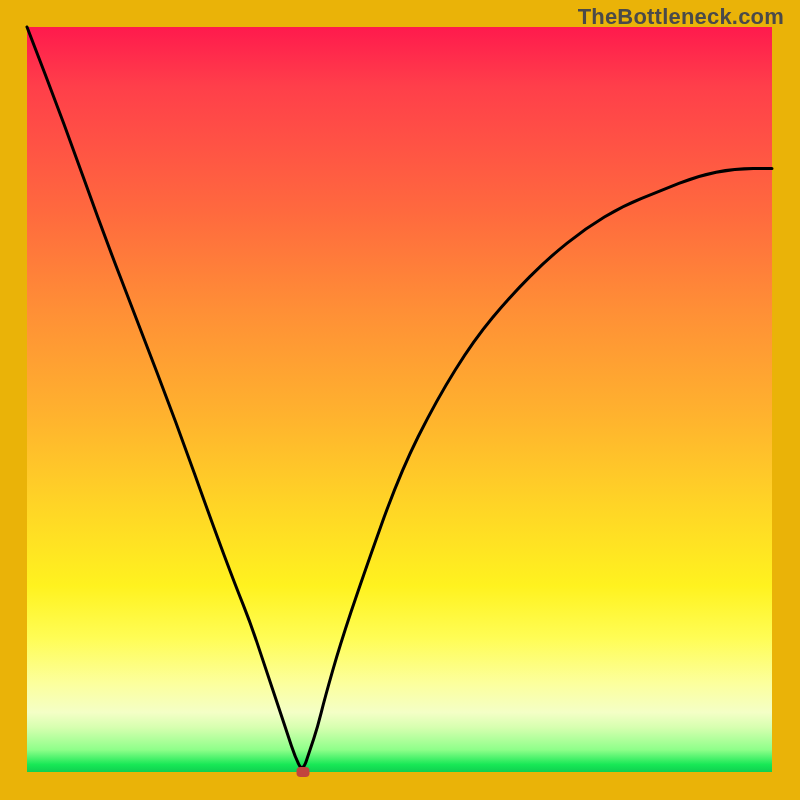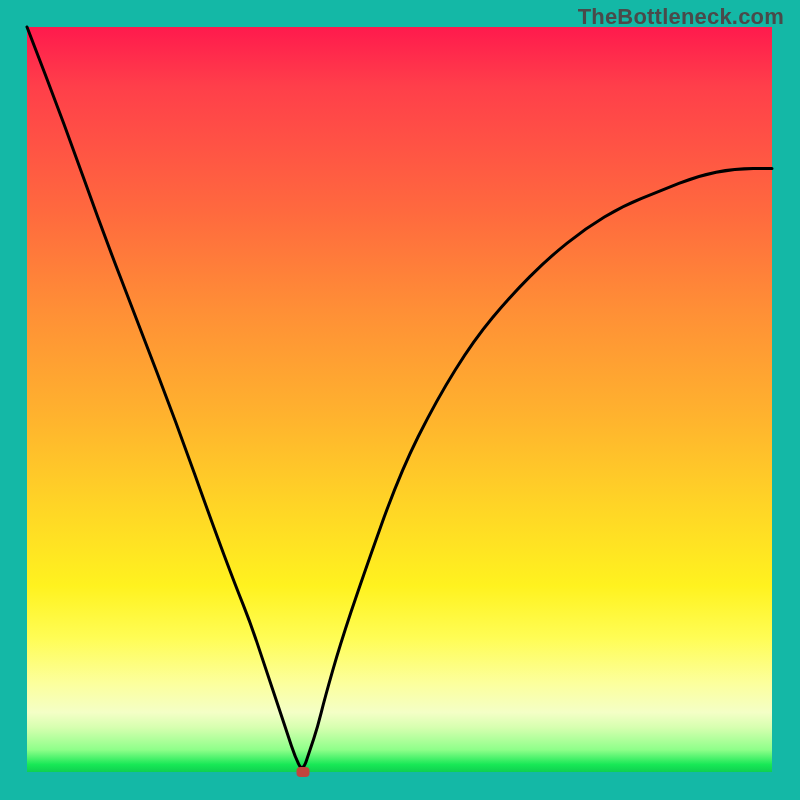--- a/index.html
+++ b/index.html
@@ -10,21 +10,21 @@
     background: #000;
     overflow: hidden;
     font-family: Arial, Helvetica, sans-serif;
   }
   .frame {
     position: absolute;
     top: 0;
     left: 0;
     width: 800px;
     height: 800px;
-    background: #14b8a6;
+    background: #eab308;
   }
   .watermark {
     position: absolute;
     top: 4px;
     right: 16px;
     color: #4a4a4a;
     font-size: 22px;
     font-weight: 600;
     letter-spacing: 0.2px;
   }

